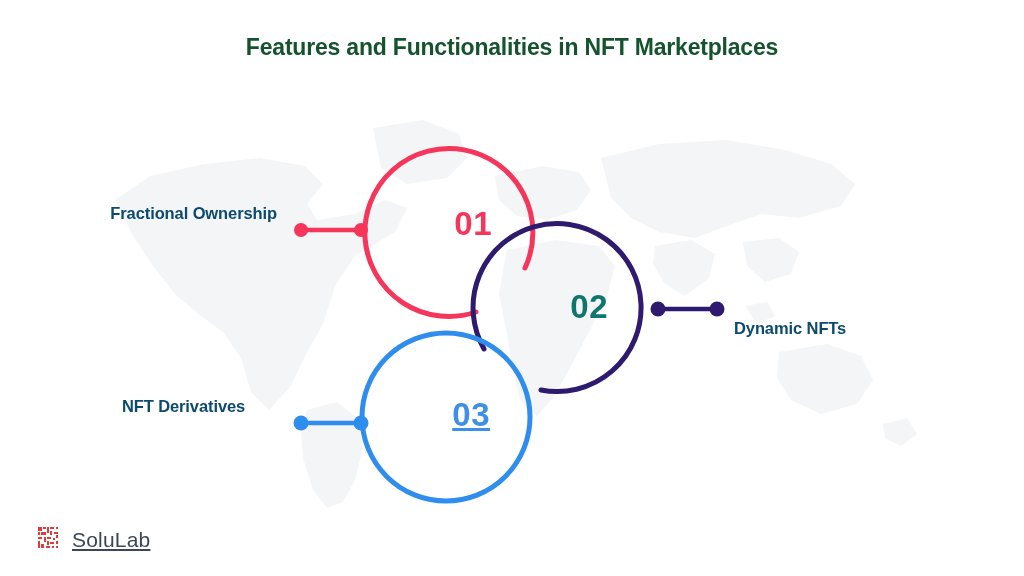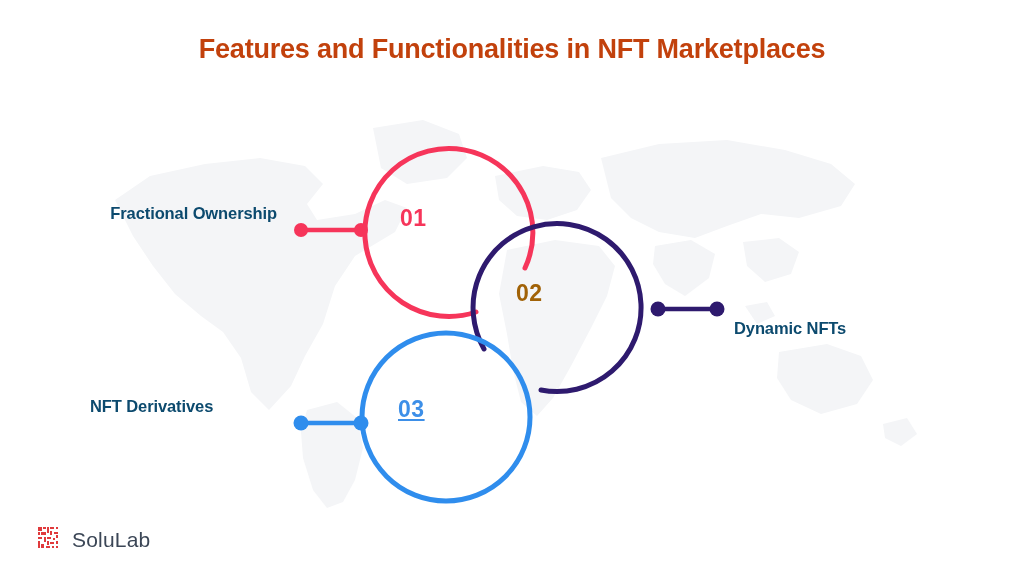--- a/index.html
+++ b/index.html
@@ -20,77 +20,78 @@
     pointer-events:none;
     z-index:0;
   }
 
   
   #page-title {
     position:absolute;
     left:0; top:34px;
     width:1024px;
     text-align:center;
-    font-size:27px;
+    font-size:23px;
     font-weight:bold;
     letter-spacing:-0.2px;
-    color:#c2410c;
+    color:#14532d;
     z-index:5;
   }
 
   
   #diagram {
     position:absolute;
     left:0; top:0;
     width:1024px; height:576px;
     z-index:3;
   }
 
   .ring-number {
     position:absolute;
-    font-size:23px;
+    font-size:33px;
     font-weight:bold;
     letter-spacing:0.5px;
     z-index:4;
-    text-align:left;
+    text-align:right;
   }
   #ring-number-01 { left:400px; top:205px; width:92px; color:#f6355a; }
-  #ring-number-02 { left:516px; top:280px; width:92px; color:#a16207; }
+  #ring-number-02 { left:516px; top:288px; width:92px; color:#0f766e; }
   #ring-number-03 { left:398px; top:396px; width:92px; color:#3d8fe8;text-decoration:underline; }
 
   
   .label {
     position:absolute;
     font-size:16.5px;
     font-weight:bold;
     line-height:1.63;
     color:#0c4a6e;
     letter-spacing:-0.1px;
     z-index:5;
     white-space:pre-line;
   }
   #label-fractional-ownership { left:90px;  top:200px; width:187px; text-align:right; }
   #label-dynamic-nfts         { left:734px; top:283px; width:200px; text-align:left;margin-top:32px;  }
-  #label-nft-derivatives      { left:90px;  top:393px; width:187px; text-align:left; }
+  #label-nft-derivatives      { left:90px;  top:393px; width:187px; text-align:center; }
 
   
   #logo {
     position:absolute;
     left:38px; bottom:24px;
     display:flex;
     align-items:center;
     gap:9px;
     z-index:5;
   }
   #logo-mark { display:block; }
   #logo-text {
     font-size:21px;
     font-weight:normal;
     color:#3b4656;
     letter-spacing:0.2px;
+    text-decoration:underline;
   }
 </style>
 </head>
 <body>
 
 <svg id="map-watermark" viewBox="0 0 920 430" xmlns="http://www.w3.org/2000/svg" aria-hidden="true">
   <g fill="#f4f5f7">
 
     <path d="M60 120 L95 96 L150 84 L205 78 L250 86 L268 104 L252 124 L262 140
              L300 134 L330 120 L352 128 L340 152 L300 176 L280 206 L268 244

